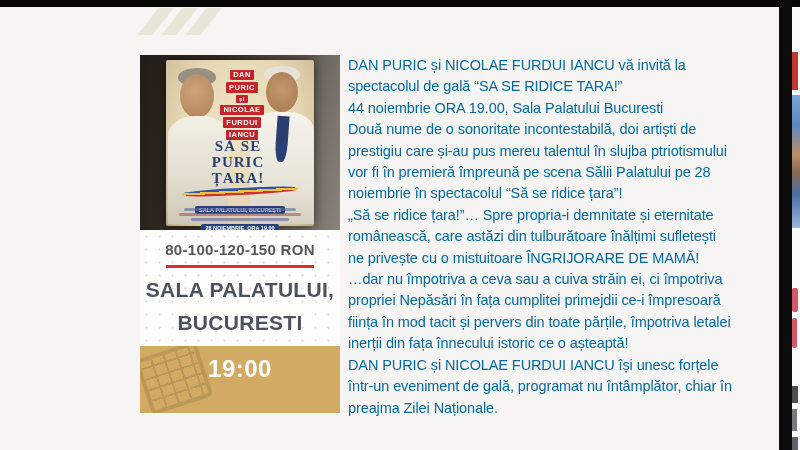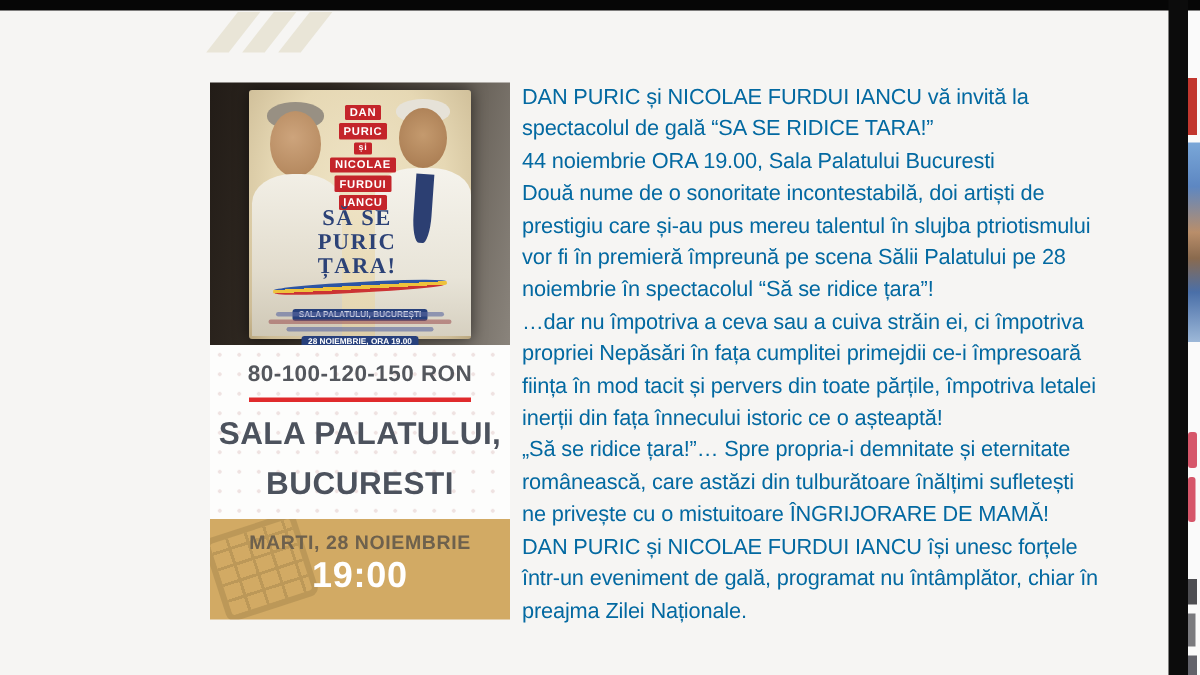--- a/index.html
+++ b/index.html
@@ -138,32 +138,31 @@
 
     <div class="info-zone">
       <div class="price">80-100-120-150 RON</div>
       <div class="red-divider"></div>
       <div class="venue-line">SALA PALATULUI,</div>
       <div class="venue-line venue-line2">BUCURESTI</div>
     </div>
 
     <div class="date-zone">
       <div class="calendar-wm"></div>
-      <div class="date-line">MARTI, 28 NOIEMBRIE</div>
       <div class="time-line">19:00</div>
     </div>
   </aside>
 
 
   <div>
       <p class="article-p">DAN PURIC și NICOLAE FURDUI IANCU vă invită la spectacolul de gală “SA SE RIDICE TARA!”</p>
       <p class="article-p">44 noiembrie ORA 19.00, Sala Palatului Bucuresti</p>
       <p class="article-p">Două nume de o sonoritate incontestabilă, doi artiști de prestigiu care și-au pus mereu talentul în slujba ptriotismului vor fi în premieră împreună pe scena Sălii Palatului pe 28 noiembrie în spectacolul “Să se ridice țara”!</p>
+      <p class="article-p">„Să se ridice țara!”… Spre propria-i demnitate și eternitate românească, care astăzi din tulburătoare înălțimi sufletești ne privește cu o mistuitoare ÎNGRIJORARE DE MAMĂ!</p>
       <p class="article-p">…dar nu împotriva a ceva sau a cuiva străin ei, ci împotriva propriei Nepăsări în fața cumplitei primejdii ce-i împresoară ființa în mod tacit și pervers din toate părțile, împotriva letalei inerții din fața înnecului istoric ce o așteaptă!</p>
-      <p class="article-p">„Să se ridice țara!”… Spre propria-i demnitate și eternitate românească, care astăzi din tulburătoare înălțimi sufletești ne privește cu o mistuitoare ÎNGRIJORARE DE MAMĂ!</p>
       <p class="article-p">DAN PURIC și NICOLAE FURDUI IANCU își unesc forțele într-un eveniment de gală, programat nu întâmplător, chiar în preajma Zilei Naționale.</p>
     </div>
 
 </div>
 
 <div class="right-bar"></div>
 <div class="right-sliver">
   <div class="sliver-frag frag-red-top"></div>
   <div class="sliver-frag frag-image"></div>
   <div class="sliver-frag frag-script1"></div>

